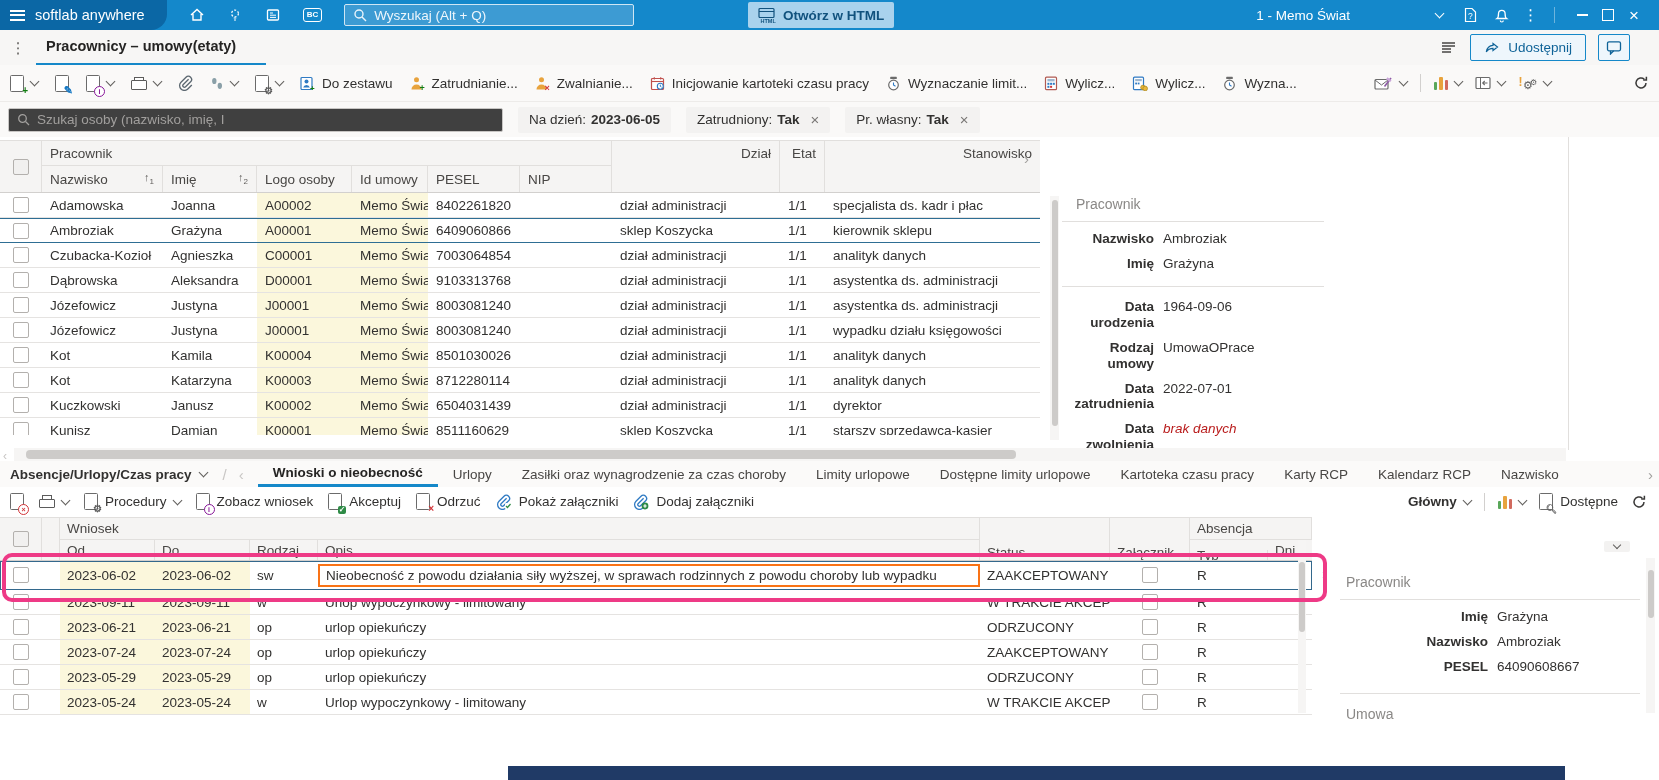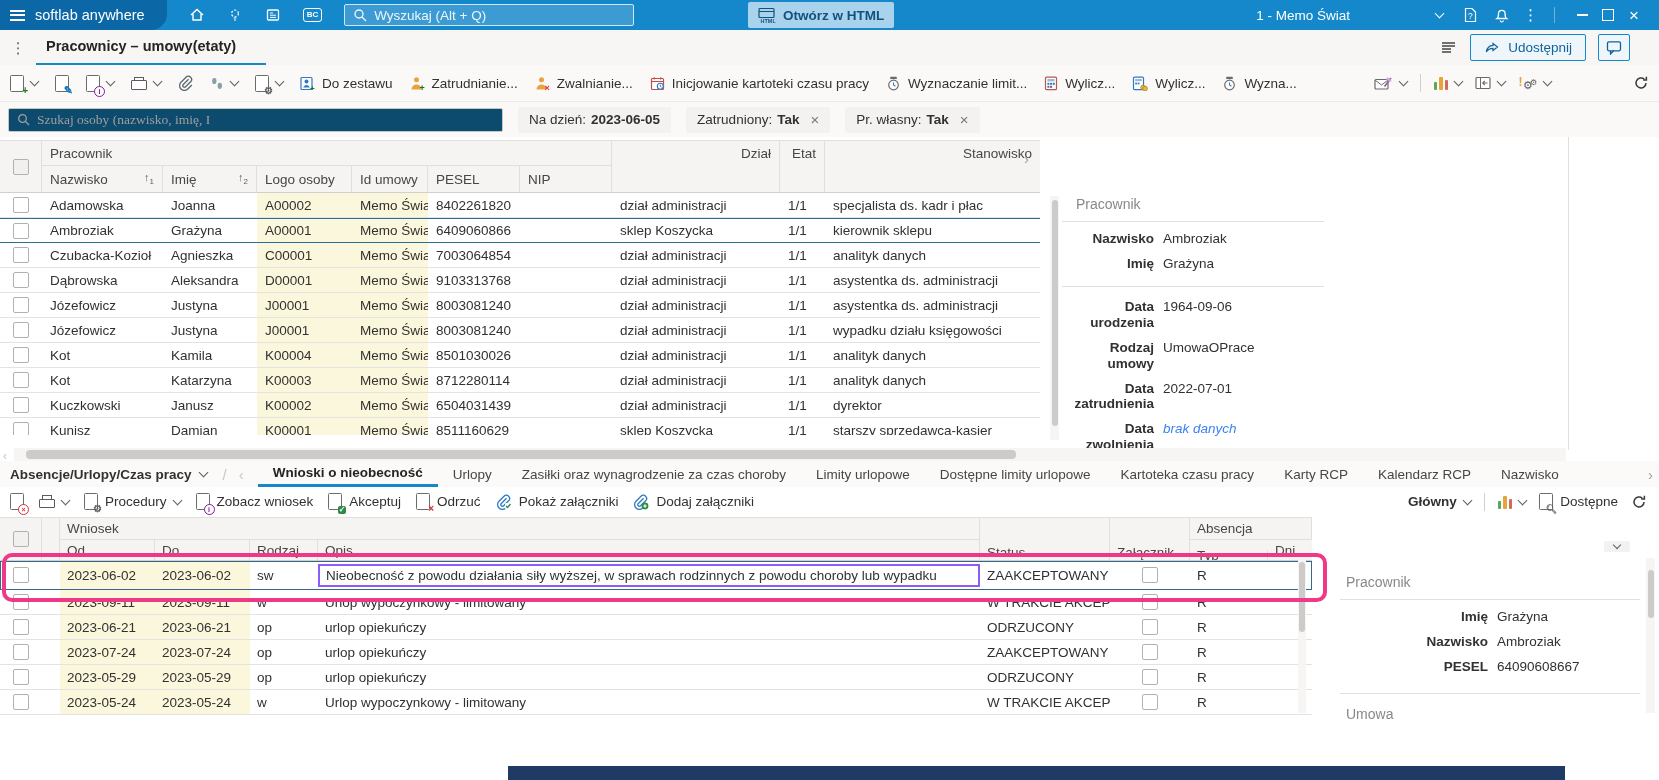--- a/index.html
+++ b/index.html
@@ -48,21 +48,21 @@
   .printer{position:relative;width:16px;height:13px;flex:none;}
   .printer:before{content:"";position:absolute;left:3px;top:0;width:8px;height:4px;border:1.2px solid #5b5b5b;background:#fff;}
   .printer:after{content:"";position:absolute;left:0;top:3.5px;right:0;bottom:0;border:1.2px solid #5b5b5b;border-radius:1px;background:#fff;}
   .bars{display:flex;align-items:flex-end;gap:2px;height:14px;}
   .bars i{width:3.5px;border-radius:1px;display:block;}
   .bars .b1{height:8px;background:#5aa75a;}.bars .b2{height:13px;background:#e8a33d;}.bars .b3{height:10px;background:#d16a5e;}
   .gapx{width:56px;}
 
   
   .filterbar{position:absolute;left:0;top:102px;width:1659px;height:35px;background:#faf9f8;display:flex;align-items:center;gap:15px;padding-left:8px;box-sizing:border-box;}
-  .psearch{width:495px;height:24px;border:1px solid #c8c6c4;border-radius:2px;background:#0c4a6e;display:flex;align-items:center;gap:7px;padding:0 8px;color:#a19f9d;box-sizing:border-box;overflow:hidden;white-space:nowrap;font-family:Liberation Serif, serif;}
+  .psearch{width:495px;height:24px;border:1px solid #c8c6c4;border-radius:2px;background:#404040;display:flex;align-items:center;gap:7px;padding:0 8px;color:#a19f9d;box-sizing:border-box;overflow:hidden;white-space:nowrap;}
   .chip{height:26px;background:#f3f2f1;border-radius:2px;display:flex;align-items:center;gap:5px;padding:0 11px;color:#323130;white-space:nowrap;}
   .chip .x{color:#797775;font-size:15px;margin-left:6px;}
 
   
   .emp{position:absolute;left:0;top:140px;width:1040px;height:294px;overflow:hidden;border-top:1px solid #e1dfdd;}
   .ehead{display:grid;grid-template-columns:42px 121px 94px 95px 76px 92px 92px 168px 45px 1fr;grid-template-rows:25px 26px;background:#f5f4f3;border-bottom:1px solid #d2d0ce;}
   .hcell{display:flex;align-items:center;padding:0 8px;border-right:1px solid #e1dfdd;color:#484644;overflow:hidden;white-space:nowrap;box-sizing:border-box;}
   .hcell.noborder{border-right:none;}
   .span6{grid-column:2/8;grid-row:1;border-bottom:1px solid #e1dfdd;}
   .tall{grid-row:1/3;align-items:flex-start;padding-top:5px;justify-content:flex-end;}
@@ -74,21 +74,21 @@
   .ecell{display:flex;align-items:center;padding:0 8px;overflow:hidden;white-space:nowrap;}
   .ycell{background:#fbf7dc;}
   .ccell{display:flex;align-items:center;justify-content:center;}
   .erow.sel{border-top:1.5px solid #2e6e94;border-bottom:1.5px solid #2e6e94;}
 
   
   .ptitle{color:#8a8886;font-size:14px;padding:0 0 9px 14px;border-bottom:1px solid #e1dfdd;}
   .pfield{display:flex;gap:9px;margin-top:9px;align-items:baseline;}
   .plabel{width:92px;text-align:right;font-weight:bold;line-height:1.18;flex:none;}
   .pvalue{white-space:nowrap;}
-  .pvalue.muted{color:#3b82f6;font-style:italic;}
+  .pvalue.muted{color:#b91c1c;font-style:italic;}
   .pdiv{border-bottom:1px solid #e1dfdd;margin:14px 0 12px;}
   .panel1{position:absolute;left:1062px;top:196px;width:262px;}
   .panel2{position:absolute;left:1340px;top:574px;width:300px;}
   .panel2 .plabel{width:148px;}
   .panel2 .ptitle{padding-left:6px;}
   .collapse-chev{position:absolute;color:#a19f9d;font-size:15px;}
 
   
   .sbtrack{position:absolute;background:#f6f5f4;}
   .sbthumb{position:absolute;background:#cdcbc9;border-radius:4px;}
@@ -112,21 +112,21 @@
   
   .req{position:absolute;left:0;top:517px;width:1312px;}
   .rhead{display:grid;grid-template-columns:42px 18px 95px 95px 68px 662px 130px 80px 78px 1fr;grid-template-rows:22px 20px;background:#f5f4f3;border-top:1px solid #e1dfdd;border-bottom:1px solid #d2d0ce;}
   .rhead .hcell{padding:0 7px;}
   .wspan{grid-column:3/7;grid-row:1;border-bottom:1px solid #e1dfdd;}
   .aspan{grid-column:9/11;grid-row:1;border-bottom:1px solid #e1dfdd;}
   .btall{grid-row:1/3;align-items:flex-end;padding-bottom:3px;}
   .rrow{display:grid;grid-template-columns:42px 18px 95px 95px 68px 662px 130px 80px 78px 1fr;height:25px;border-bottom:1px solid #e5e3e1;box-sizing:border-box;}
   .rrow.first{height:29px;outline:1px solid #33688c;outline-offset:-1px;}
   .rcell{display:flex;align-items:center;padding:0 7px;overflow:hidden;white-space:nowrap;}
-  .opisbox{height:23px;display:flex;align-items:center;border:2px solid #8b5cf6;background:#fff;padding:0 6px;box-sizing:border-box;width:100%;overflow:hidden;white-space:nowrap;}
+  .opisbox{height:23px;display:flex;align-items:center;border:2px solid #f97316;background:#fff;padding:0 6px;box-sizing:border-box;width:100%;overflow:hidden;white-space:nowrap;}
   .hl{position:absolute;left:2px;top:553px;width:1317px;height:41px;border:4px solid #ee3a86;border-radius:10px;pointer-events:none;z-index:6;}
 </style>
 </head>
 <body>
 
 <div id="app">
 
   <header class="topbar">
     <div class="brand">
       <span class="hamburger">

